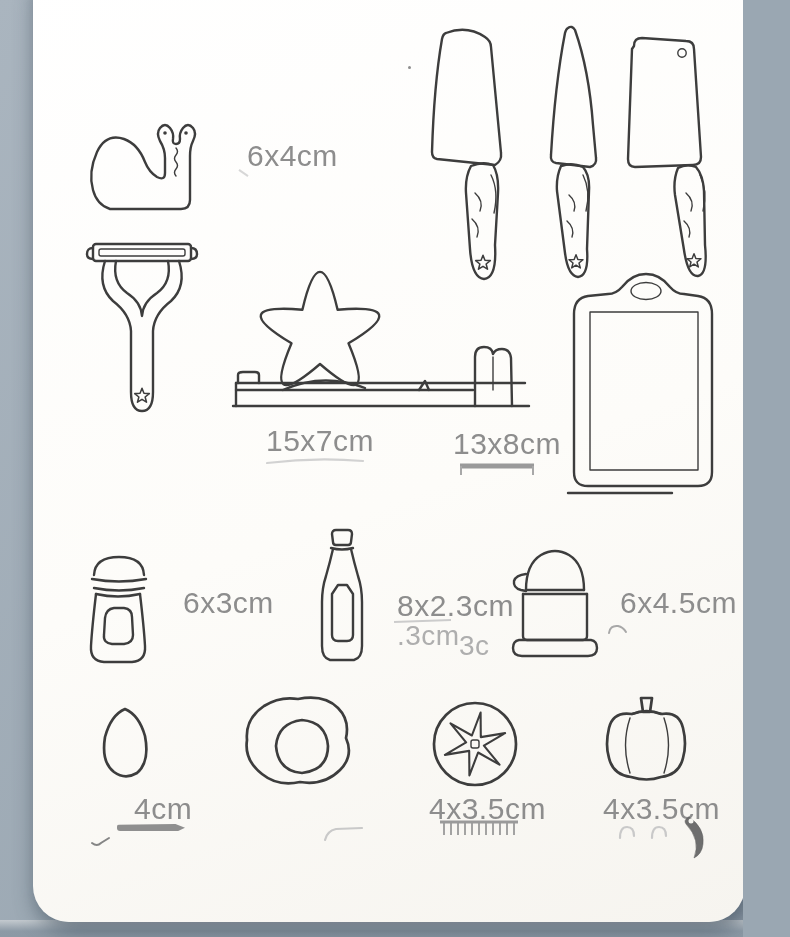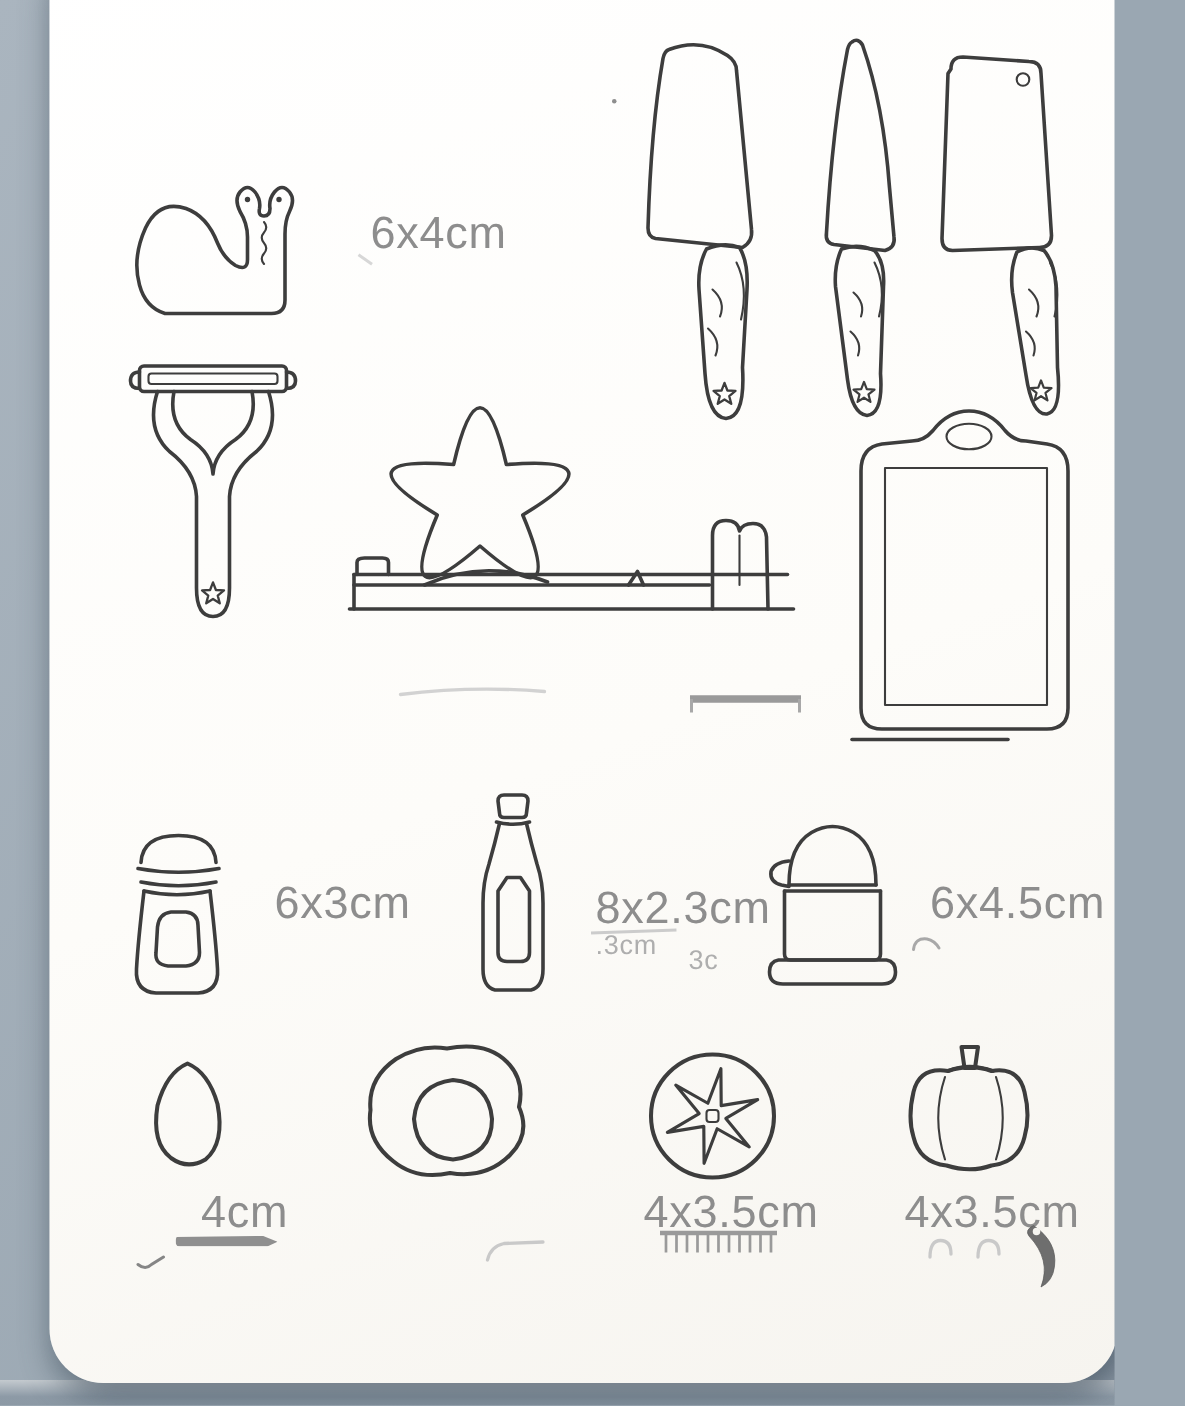--- a/index.html
+++ b/index.html
@@ -15,21 +15,21 @@
         background:linear-gradient(160deg,#ffffff 0%,#fdfcf9 55%,#f6f4ef 100%);
         border-radius:36px;
         box-shadow:0 9px 20px rgba(55,70,85,.45),10px 4px 16px rgba(55,70,85,.28)}
   .item{position:absolute}
   svg{display:block;overflow:visible}
   .ink{stroke:#3d3d3d;fill:none;stroke-width:2.4;stroke-linecap:round;stroke-linejoin:round}
   .ink2{stroke:#3d3d3d;fill:none;stroke-width:2.7;stroke-linecap:round;stroke-linejoin:round}
   .thin{stroke-width:1.4}
   .dotfill{fill:#3d3d3d;stroke:none}
   .lbl{position:absolute;color:#8d8d8d;font-size:30px;letter-spacing:.5px;white-space:nowrap}
-  .lbl.ghost{color:#aeaeae;font-size:18px}
+  .lbl.ghost{color:#aeaeae;font-size:28px}
   .lightink{stroke:#c9c9c9;fill:none;stroke-width:2.2;stroke-linecap:round}
   .bar4cm{position:absolute;left:117px;top:824px;width:68px;height:7px;background:#8f8f8f;
           border-radius:3px;clip-path:polygon(0 10%,86% 0,100% 55%,90% 100%,0 100%)}
   .strike{position:absolute;left:394px;top:620px;width:57px;height:2px;background:#cccccc;transform:rotate(-2deg)}
   .scratch{position:absolute;left:238px;top:172px;width:11px;height:2px;background:#d7d7d7;transform:rotate(35deg)}
   .dotmark{position:absolute;left:408px;top:66px;width:3px;height:3px;border-radius:50%;background:#8e8e8e}
 </style>
 </head>
 <body>
 
@@ -111,23 +111,25 @@
       <path class="ink" d="M20,144 H316"></path>
       <path class="ink" d="M206,128 L212,119 L216,128"></path>
       <path class="ink" d="M262,144 V95 Q262,85 271,85 Q279,85 280,92 Q282,87 289,87 Q297,87 298,96 L299,144"></path>
       <path class="ink thin" d="M280,95 V128"></path>
       <path class="ink" d="M70,128 Q110,110 152,126"></path>
       <g transform="translate(0,10)">
         <path class="ink" d="M124.6,37.7 Q202.1,31.1 135.5,71.3 Q165.8,142.9 107,92 Q48.2,142.9 78.5,71.3 Q11.9,31.1 89.4,37.7 Q107,-38 124.6,37.7 Z"></path>
       </g>
     </svg>
   </div>
+  <div class="lbl" style="left:266px;top:424px">15x7cm</div>
   <svg class="item" style="left:265px;top:455px" width="100" height="12">
     <path d="M2,8 Q50,2 98,6" stroke="#d2d2d2" stroke-width="2.2" fill="none" stroke-linecap="round"></path>
   </svg>
+  <div class="lbl" style="left:453px;top:427px">13x8cm</div>
   <svg class="item" style="left:458px;top:462px" width="80" height="14">
     <path d="M2,4 H76" stroke="#9a9a9a" stroke-width="5" fill="none"></path>
     <path d="M3,4 V13 M75,4 V13" stroke="#a8a8a8" stroke-width="2" fill="none"></path>
   </svg>
 
   <div class="item" style="left:568px;top:264px">
     <svg width="150" height="235" viewBox="0 0 150 235">
       <path class="ink" d="M6,50 Q6,34 20,32 L40,30 Q48,30 54,23 Q64,10 78,10 Q92,10 102,23 Q108,30 116,30 L130,32 Q144,34 144,50 L144,208 Q144,222 130,222 L20,222 Q6,222 6,208 Z"></path>
       <path class="ink thin" d="M22,48 H130 V206 H22 Z"></path>
       <ellipse class="ink thin" cx="78" cy="27" rx="15" ry="8.5"></ellipse>

